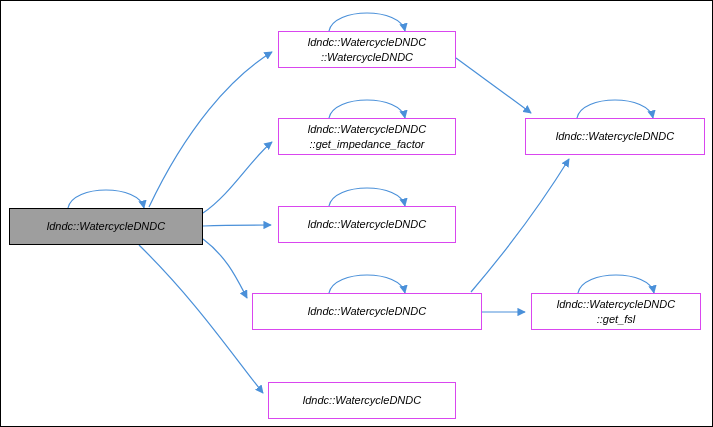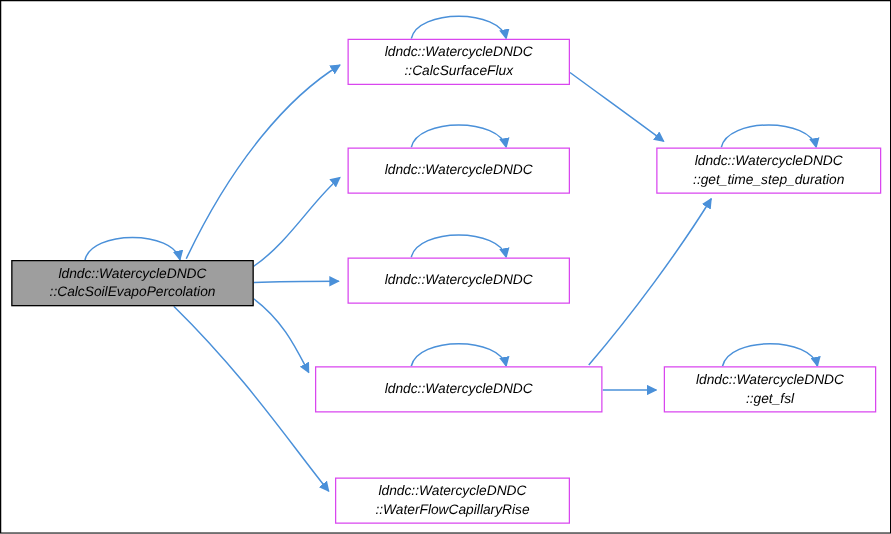--- a/index.html
+++ b/index.html
@@ -73,48 +73,46 @@
     <path class="edge" d="M 328,30 C 333,6 399,6 404,30" marker-end="url(#arrow)"></path>
     <path class="edge" d="M 328,117 C 333,93 399,93 404,117" marker-end="url(#arrow)"></path>
     <path class="edge" d="M 328,205 C 333,181 399,181 404,205" marker-end="url(#arrow)"></path>
     <path class="edge" d="M 328,292 C 333,268 399,268 404,292" marker-end="url(#arrow)"></path>
     <path class="edge" d="M 576,117 C 581,93 647,93 652,117" marker-end="url(#arrow)"></path>
     <path class="edge" d="M 577,292 C 582,268 648,268 653,292" marker-end="url(#arrow)"></path>
   </svg>
 
   <div class="node highlight" style="left:8px; top:207px; width:194px; height:37px;">
     <span>ldndc::WatercycleDNDC</span>
-    <span>::CalcSoilEvapoPercolation</span>
   </div>
 
   <div class="node" style="left:277px; top:30px; width:178px; height:37px;">
     <span>ldndc::WatercycleDNDC</span>
-    <span>::CalcSurfaceFlux</span>
+    <span>::WatercycleDNDC</span>
   </div>
 
   <div class="node" style="left:277px; top:117px; width:178px; height:37px;">
     <span>ldndc::WatercycleDNDC</span>
+    <span>::get_impedance_factor</span>
   </div>
 
   <div class="node" style="left:277px; top:205px; width:178px; height:37px;">
     <span>ldndc::WatercycleDNDC</span>
   </div>
 
   <div class="node" style="left:251px; top:292px; width:230px; height:37px;">
     <span>ldndc::WatercycleDNDC</span>
   </div>
 
   <div class="node" style="left:267px; top:381px; width:188px; height:37px;">
     <span>ldndc::WatercycleDNDC</span>
-    <span>::WaterFlowCapillaryRise</span>
   </div>
 
   <div class="node" style="left:524px; top:117px; width:180px; height:37px;">
     <span>ldndc::WatercycleDNDC</span>
-    <span>::get_time_step_duration</span>
   </div>
 
   <div class="node" style="left:530px; top:292px; width:170px; height:37px;">
     <span>ldndc::WatercycleDNDC</span>
     <span>::get_fsl</span>
   </div>
 
 </div>
 
 </body></html>

